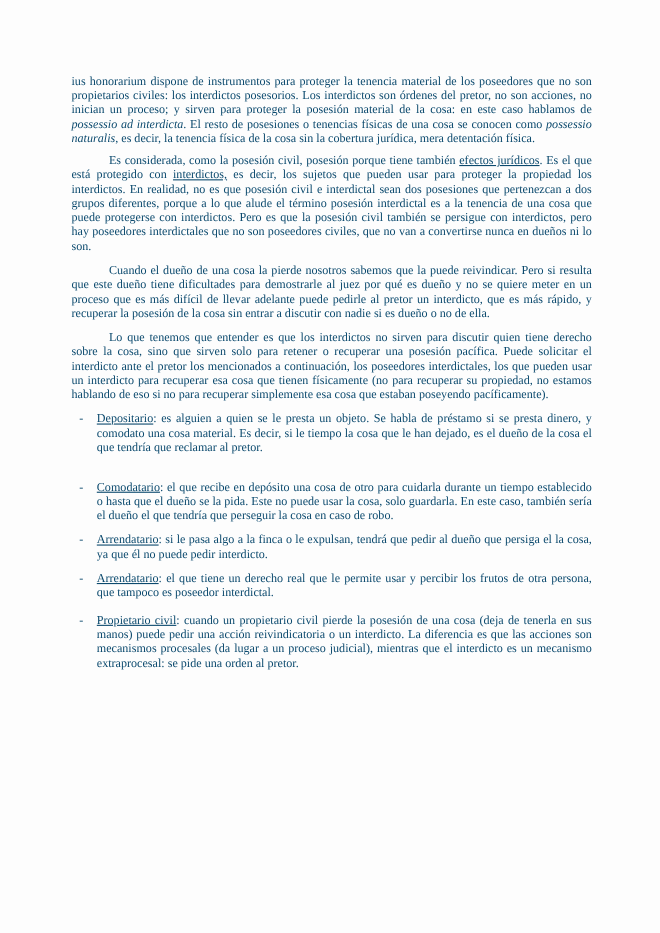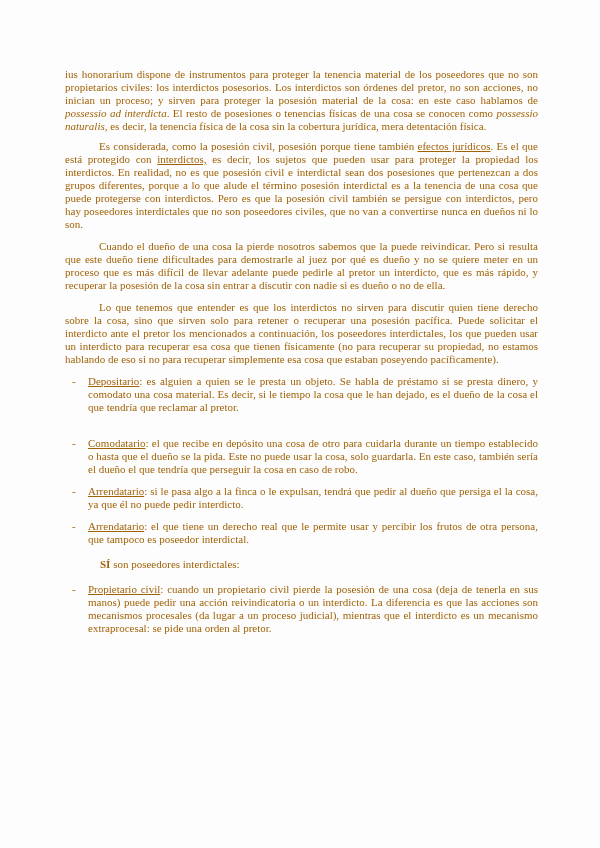--- a/index.html
+++ b/index.html
@@ -8,21 +8,21 @@
     padding: 0;
     background: #ffffff;
   }
   .page {
     position: relative;
     width: 600px;
     height: 848px;
     background: #fdfdfd;
     overflow: hidden;
     font-family: "Liberation Serif", "DejaVu Serif", serif;
-    color: #a16207;
+    color: #0c4a6e;
   }
   .content {
     position: absolute;
     left: 65px;
     top: 68px;
     width: 473px;
     font-size: 11px;
     line-height: 13px;
   }
   .content > * { margin: 0 0 9px 0; }
@@ -88,19 +88,18 @@
         <div class="btext"><span class="u">Comodatario</span><span>: el que recibe en depósito una cosa de otro para cuidarla durante un tiempo establecido o hasta que el dueño se la pida. Este no puede usar la cosa, solo guardarla. En este caso, también sería el dueño el que tendría que perseguir la cosa en caso de robo.</span></div>
       </div>
       <div class="bullet">
         <span class="dash">-</span>
         <div class="btext"><span class="u">Arrendatario</span><span>: si le pasa algo a la finca o le expulsan, tendrá que pedir al dueño que persiga el la cosa, ya que él no puede pedir interdicto.</span></div>
       </div>
       <div class="bullet">
         <span class="dash">-</span>
         <div class="btext"><span class="u">Arrendatario</span><span>: el que tiene un derecho real que le permite usar y percibir los frutos de otra persona, que tampoco es poseedor interdictal.</span></div>
       </div>
-      <p class="para sub"><b>SÍ</b><span> son poseedores interdictales:</span></p>
       <div class="bullet">
         <span class="dash">-</span>
         <div class="btext"><span class="u">Propietario civil</span><span>: cuando un propietario civil pierde la posesión de una cosa (deja de tenerla en sus manos) puede pedir una acción reivindicatoria o un interdicto. La diferencia es que las acciones son mecanismos procesales (da lugar a un proceso judicial), mientras que el interdicto es un mecanismo extraprocesal: se pide una orden al pretor.</span></div>
       </div>
     </div>
 </div>
 
 </body></html>

